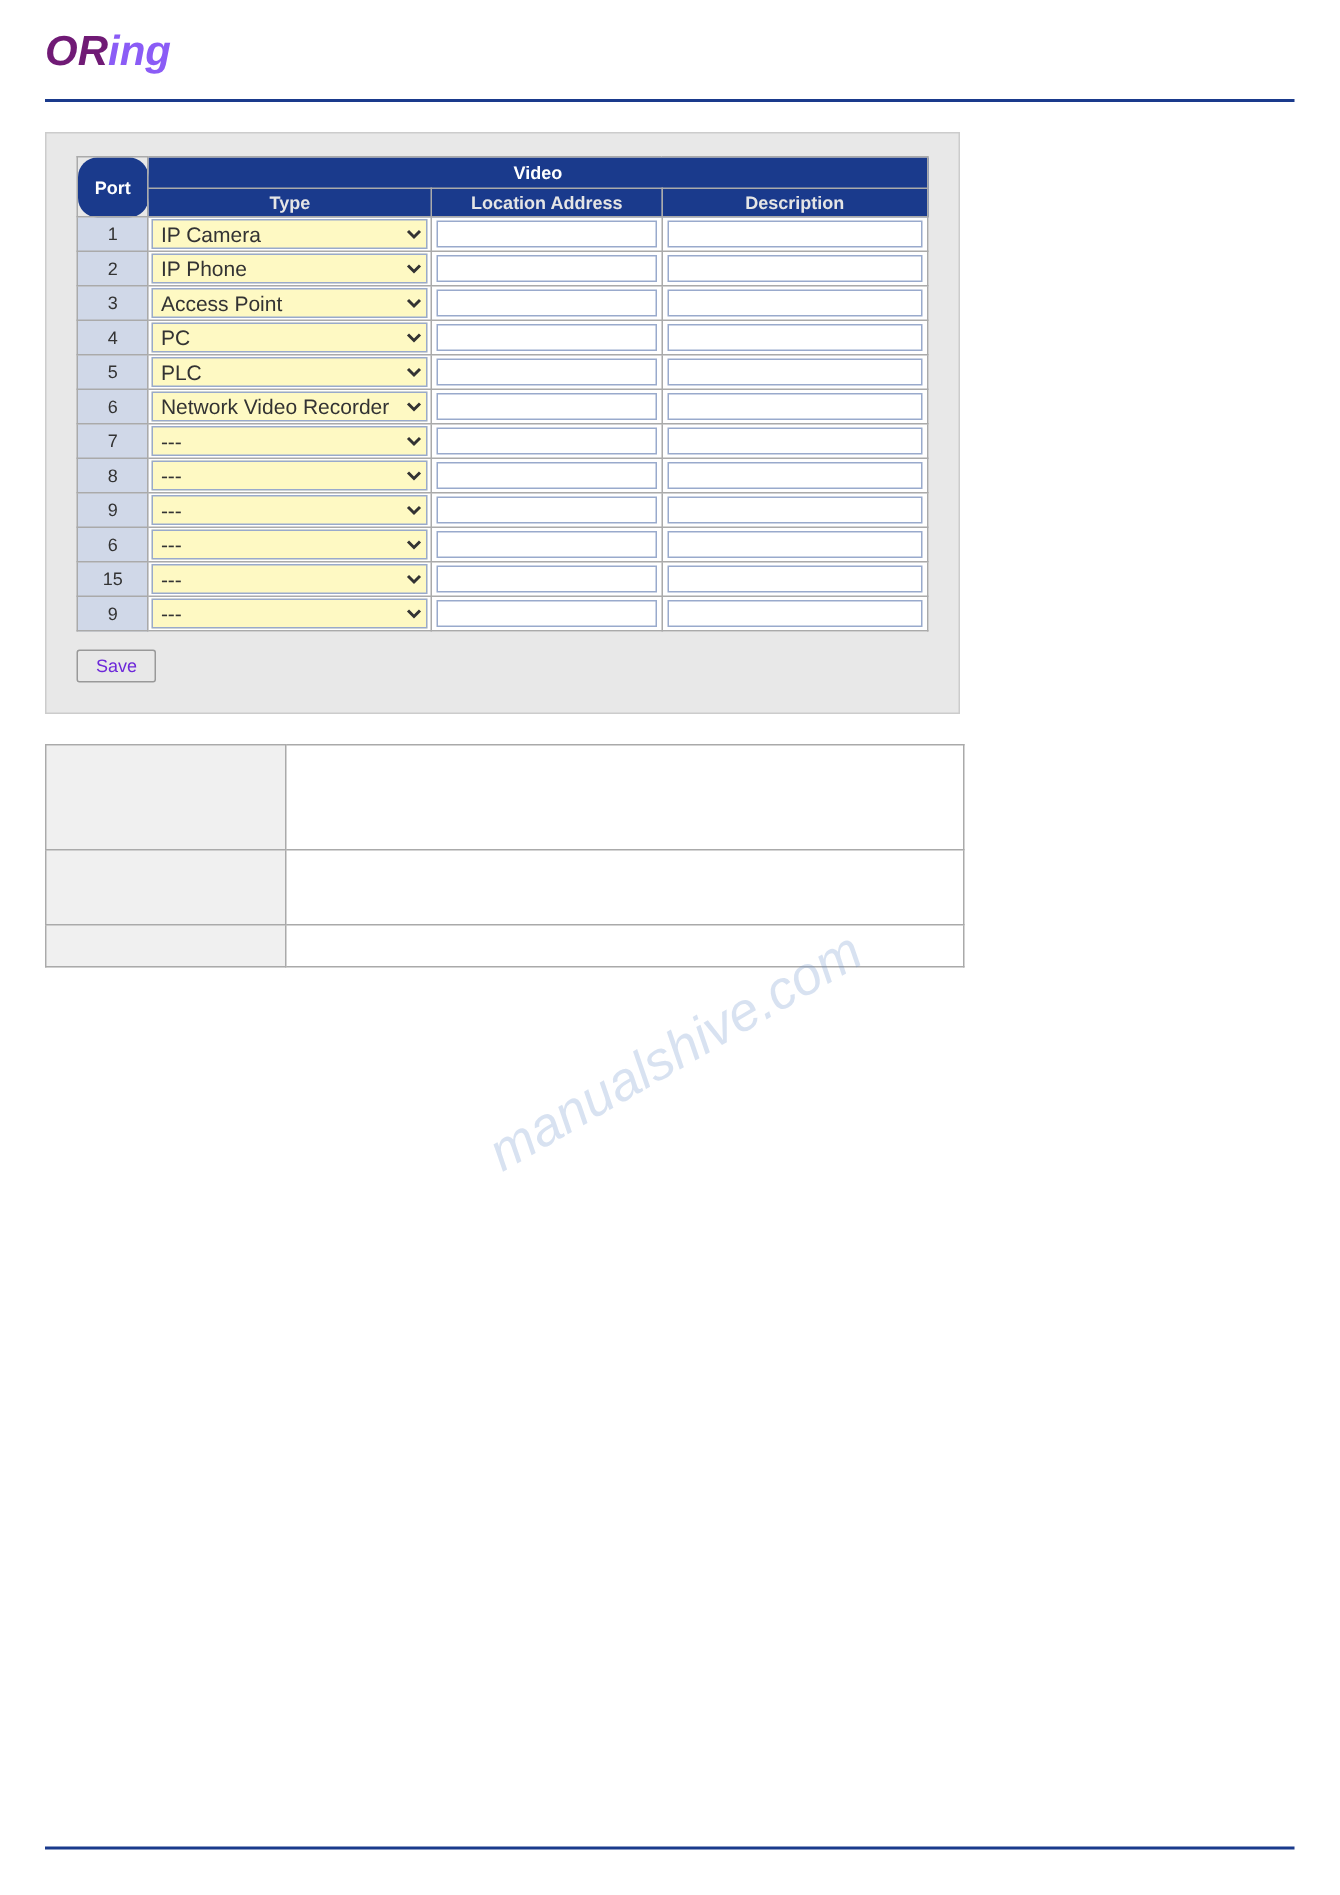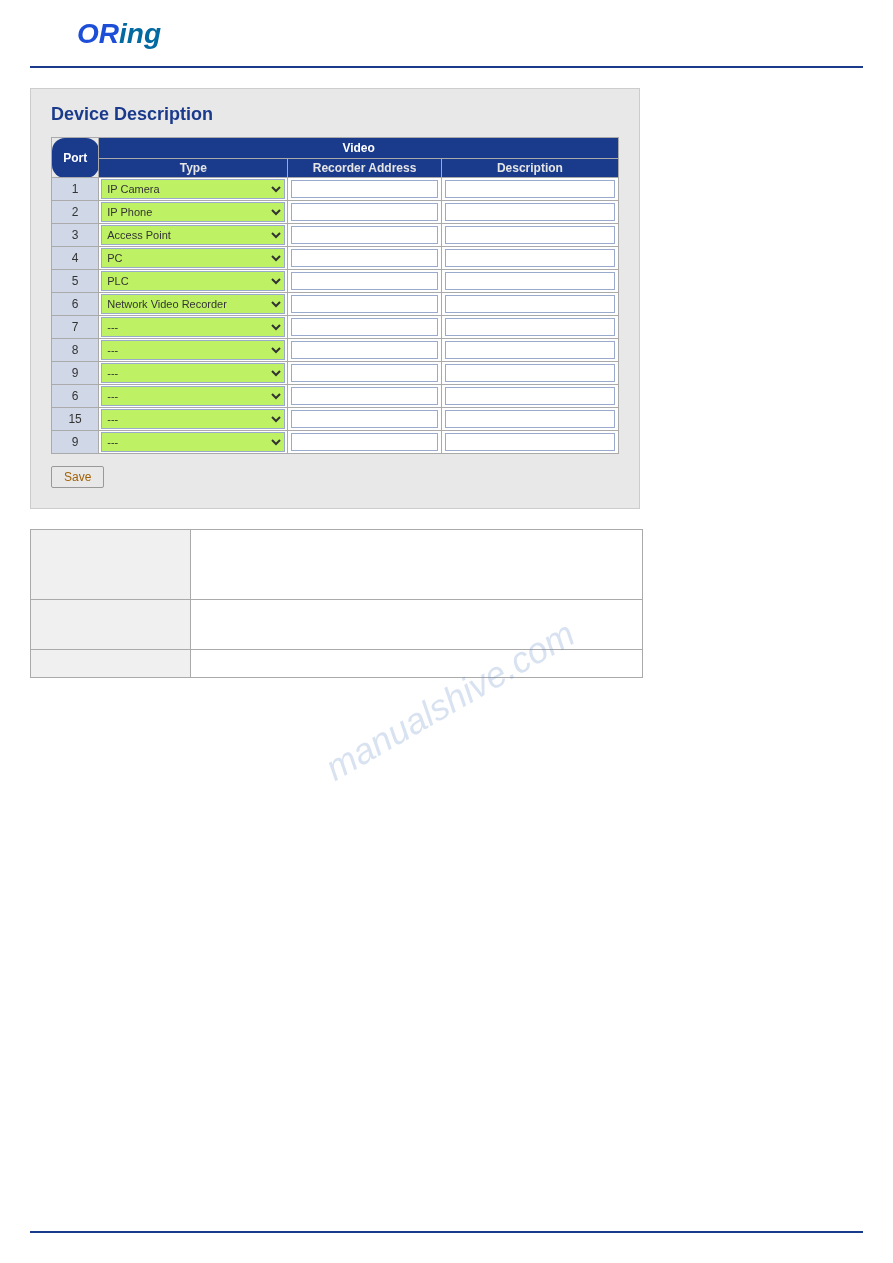--- a/index.html
+++ b/index.html
@@ -18,22 +18,22 @@
     }
     .logo {
       display: inline-flex;
       align-items: center;
     }
     .logo-text {
       font-size: 28px;
       font-weight: bold;
       font-style: italic;
     }
-    .logo-o { color: #1d4ed8; margin-left: 47px; }
-    .logo-ring { color: #0369a1; }
+    .logo-o { color: #701a75; }
+    .logo-ring { color: #8b5cf6; }
     .header-divider {
       border: none;
       border-top: 2px solid #1a3a8c;
       margin: 6px 30px 0 30px;
     }
 
     
     .main-content {
       padding: 20px 30px;
     }
@@ -119,23 +119,23 @@
       width: 130px;
       padding: 1px 3px;
     }
     .device-table tbody tr td.desc-cell {
       width: 150px;
       padding: 1px 3px;
     }
 
     select.type-select {
       width: 100%;
-      font-size: 11px;
+      font-size: 14px;
       border: 1px solid #99aacc;
-      background: #bef264;
+      background: #fef9c3;
       color: #333;
       height: 20px;
       padding: 0 1px;
     }
     input.loc-input, input.desc-input {
       width: 100%;
       font-size: 11px;
       border: 1px solid #99aacc;
       height: 18px;
       padding: 0 2px;
@@ -144,21 +144,21 @@
 
     
     .save-btn {
       margin-top: 12px;
       padding: 3px 12px;
       background: #e8e8e8;
       border: 1px solid #999;
       border-radius: 2px;
       font-size: 12px;
       cursor: pointer;
-      color: #a16207;
+      color: #6d28d9;
     }
 
     
     .bottom-table {
       border-collapse: collapse;
       width: 613px;
       margin-top: 10px;
     }
     .bottom-table td {
       border: 1px solid #aaa;
@@ -201,31 +201,30 @@
     </span>
   </div>
 </div>
 <hr class="header-divider">
 
 <div class="watermark">manualshive.com</div>
 
 <div class="main-content">
 
   <div class="device-desc-box">
-    <div class="device-desc-title">Device Description</div>
 
     <table class="device-table">
       <thead>
         <tr>
           <th class="th-port" rowspan="2">Port</th>
           <th class="th-device-group" colspan="3">Video</th>
         </tr>
         <tr>
           <th class="th-sub">Type</th>
-          <th class="th-sub">Recorder Address</th>
+          <th class="th-sub">Location Address</th>
           <th class="th-sub">Description</th>
         </tr>
       </thead>
       <tbody id="device-table-body">
       <tr>
             <td>1</td>
             <td class="type-cell"><select class="type-select"><option value="---">---</option><option value="IP Camera" selected="">IP Camera</option><option value="IP Phone">IP Phone</option><option value="Access Point">Access Point</option><option value="PC">PC</option><option value="PLC">PLC</option><option value="Network Video Recorder">Network Video Recorder</option></select></td>
             <td class="location-cell"><input type="text" class="loc-input" style=""></td>
             <td class="desc-cell"><input type="text" class="desc-input" style=""></td>
           </tr>

